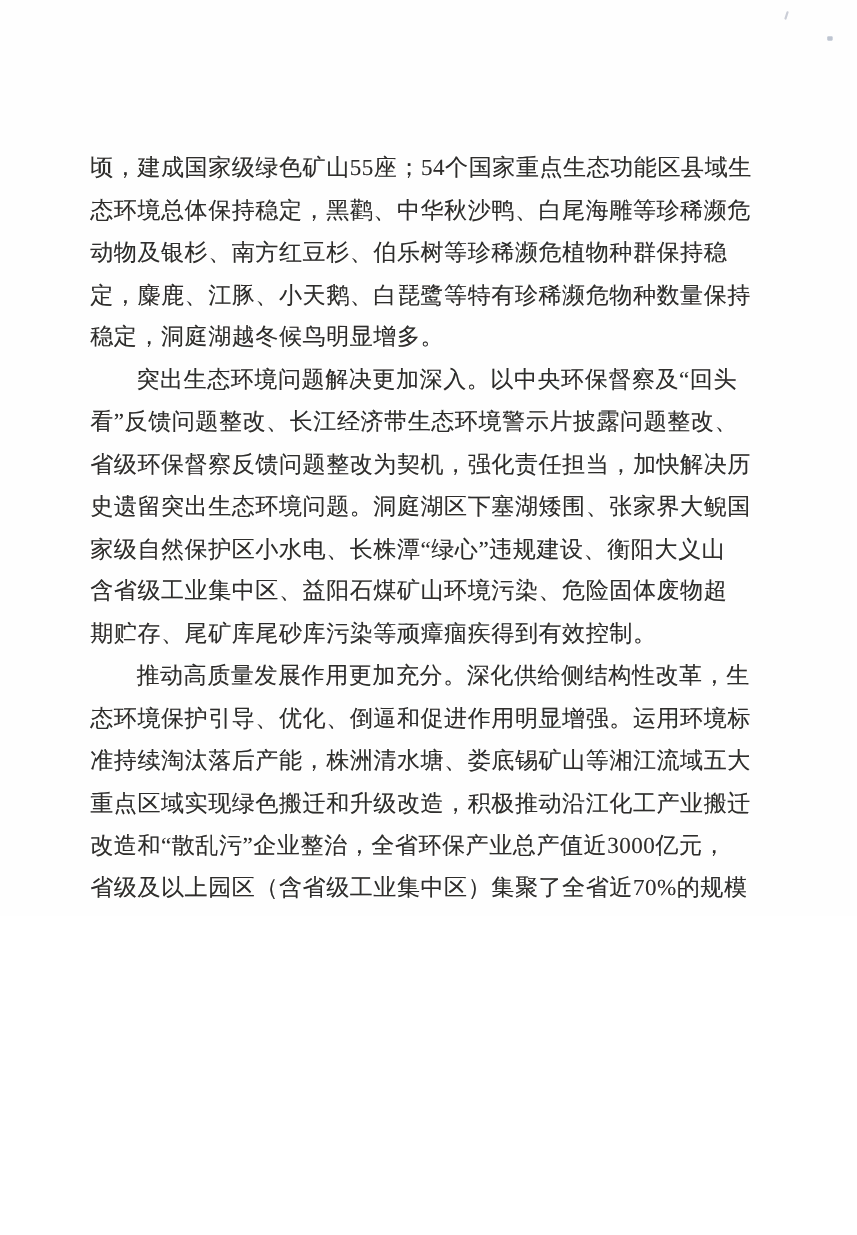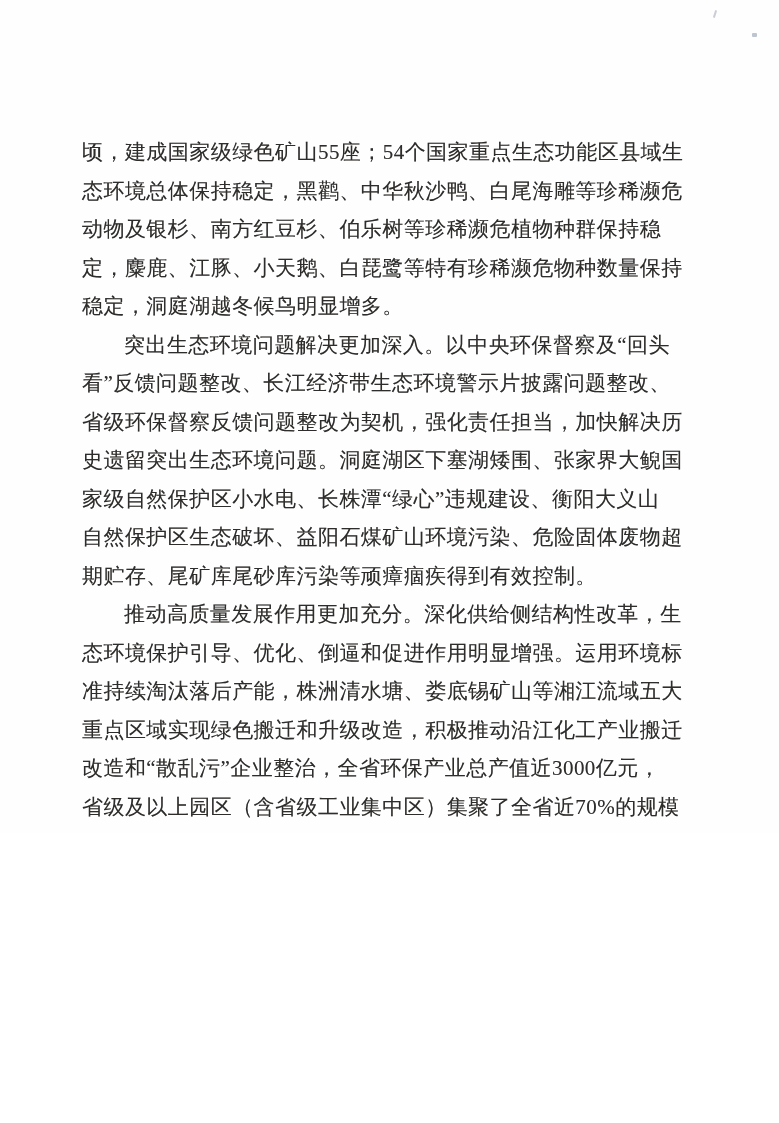--- a/index.html
+++ b/index.html
@@ -72,21 +72,21 @@
       <p class="para">顷，建成国家级绿色矿山55座；54个国家重点生态功能区县域生
 态环境总体保持稳定，黑鹳、中华秋沙鸭、白尾海雕等珍稀濒危
 动物及银杉、南方红豆杉、伯乐树等珍稀濒危植物种群保持稳
 定，麋鹿、江豚、小天鹅、白琵鹭等特有珍稀濒危物种数量保持
 稳定，洞庭湖越冬候鸟明显增多。</p>
       <p class="para indent">突出生态环境问题解决更加深入。以中央环保督察及“回头
 看”反馈问题整改、长江经济带生态环境警示片披露问题整改、
 省级环保督察反馈问题整改为契机，强化责任担当，加快解决历
 史遗留突出生态环境问题。洞庭湖区下塞湖矮围、张家界大鲵国
 家级自然保护区小水电、长株潭“绿心”违规建设、衡阳大义山
-自然保护区生态破坏、益阳石煤矿山环境污染、危险固体废物超
+含省级工业集中区、益阳石煤矿山环境污染、危险固体废物超
 期贮存、尾矿库尾砂库污染等顽瘴痼疾得到有效控制。</p>
       <p class="para indent">推动高质量发展作用更加充分。深化供给侧结构性改革，生
 态环境保护引导、优化、倒逼和促进作用明显增强。运用环境标
 准持续淘汰落后产能，株洲清水塘、娄底锡矿山等湘江流域五大
 重点区域实现绿色搬迁和升级改造，积极推动沿江化工产业搬迁
 改造和“散乱污”企业整治，全省环保产业总产值近3000亿元，
 省级及以上园区（含省级工业集中区）集聚了全省近70%的规模
 工业增加值，产业结构和布局进一步优化。2020年，全省化肥农
 药利用率达到40%，秸秆综合利用率达到86%，养殖废弃物资源
 化利用率达到75%，农膜回收率达到81%，农业绿色发展水平进

